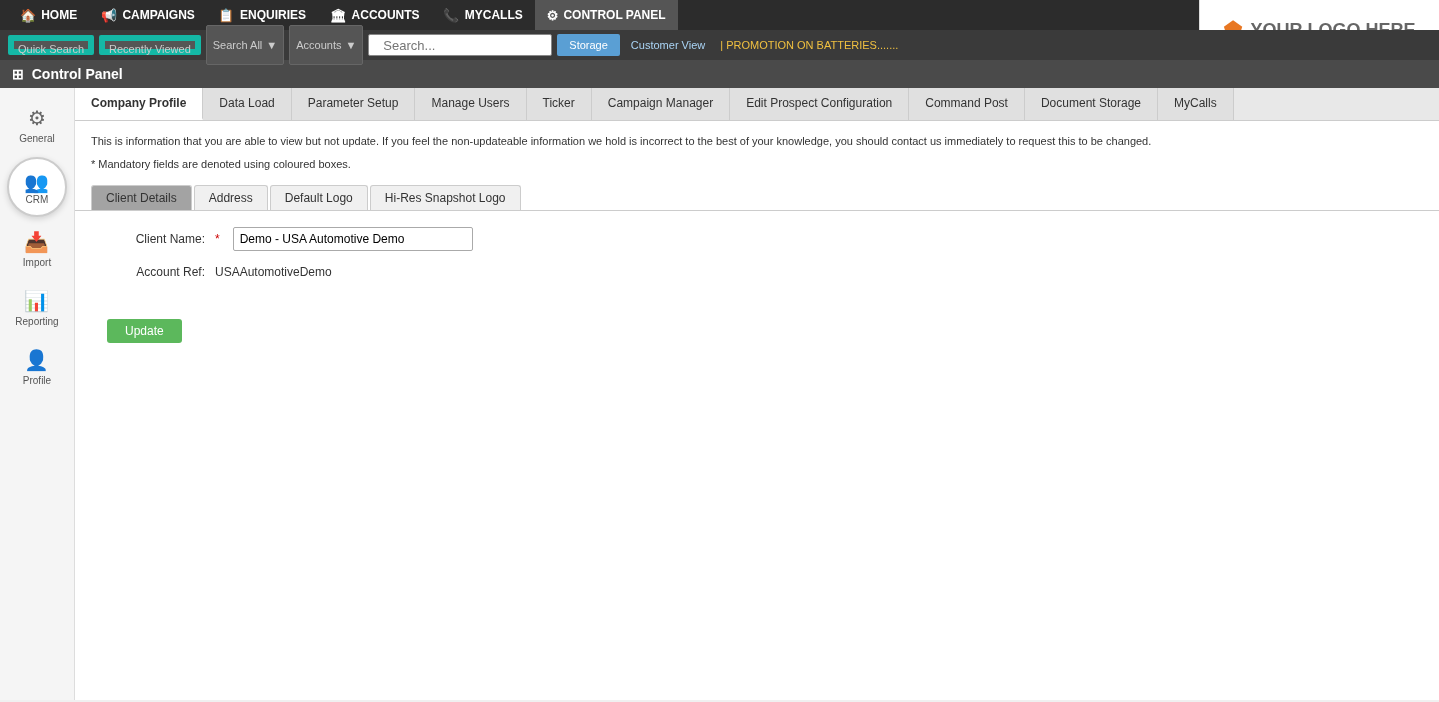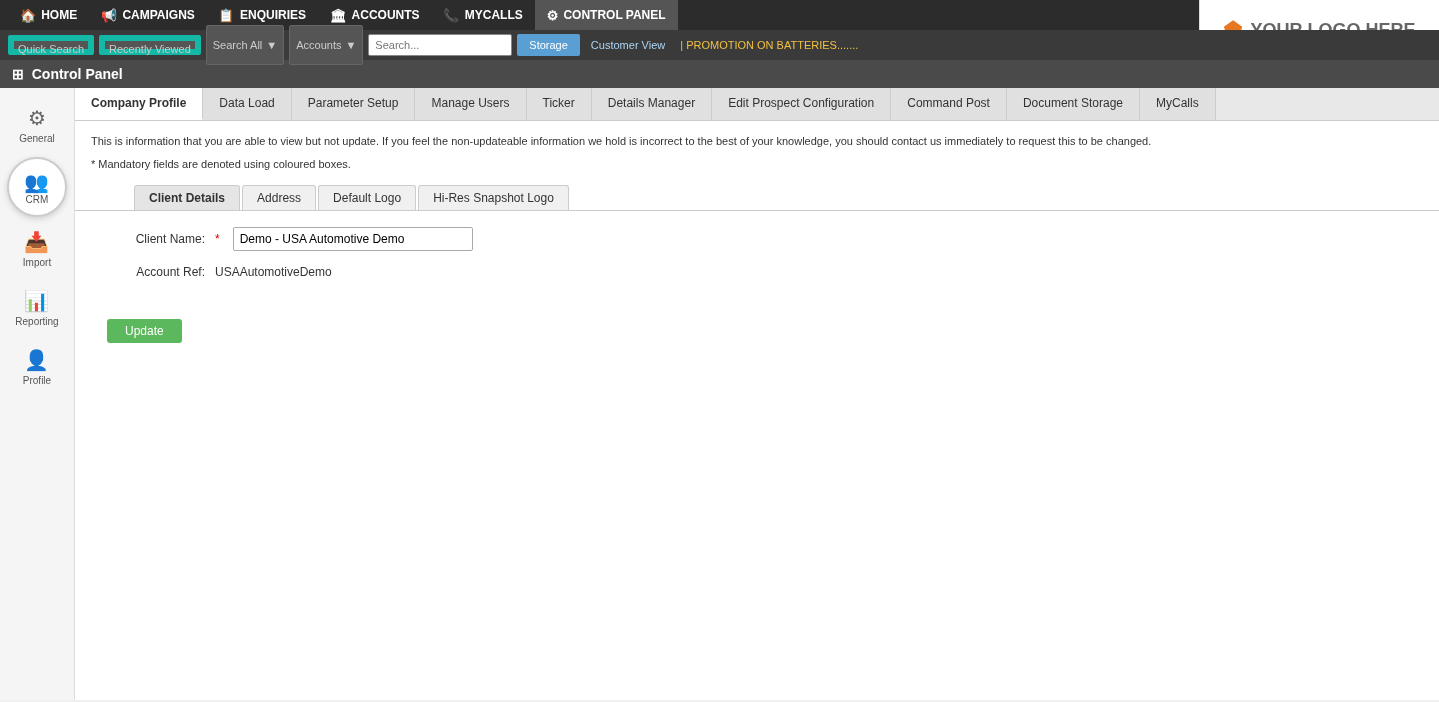--- a/index.html
+++ b/index.html
@@ -113,24 +113,24 @@
       border-radius: 2px;
       padding: 2px 6px;
       font-size: 11px;
       height: 40px;
       cursor: pointer;
     }
     .search-input {
       background: #fff;
       border: 1px solid #888;
       border-radius: 2px;
-      padding: 2px 6px;
-      font-size: 11px;
+      padding: 2px 14px;
+      font-size: 13px;
       height: 22px;
-      width: 144px;
+      width: 184px;
     }
     .search-go-btn {
       background: #5a9fd4;
       color: #fff;
       border: none;
       border-radius: 2px;
       padding: 2px 12px;
       font-size: 11px;
       cursor: pointer;
       height: 22px;
@@ -245,21 +245,21 @@
       padding: 5px 14px;
       font-size: 12px;
       cursor: pointer;
       color: #333;
       border: 1px solid #ccc;
       border-bottom: none;
       background: #f0f0f0;
       margin-right: 2px;
       border-radius: 3px 3px 0 0;
     }
-    .sub-tab.active { background: #e5e5e5; font-weight: bold; margin-left: 43px; }
+    .sub-tab.active { background: #a3a3a3; font-weight: normal; }
 
     
     .form-area {
       padding: 16px 20px;
     }
     .form-row {
       display: flex;
       align-items: center;
       margin-bottom: 14px;
       gap: 10px;
@@ -407,21 +407,21 @@
   </div>
 
   <div class="content-area">
 
     <div class="tabs-bar">
       <div class="tab active">Company Profile</div>
       <div class="tab">Data Load</div>
       <div class="tab">Parameter Setup</div>
       <div class="tab">Manage Users</div>
       <div class="tab">Ticker</div>
-      <div class="tab">Details Manager</div>
+      <div class="tab">Campaign Manager</div>
       <div class="tab">Edit Prospect Configuration</div>
       <div class="tab">Command Post</div>
       <div class="tab">Document Storage</div>
       <div class="tab">MyCalls</div>
     </div>
 
     <div class="info-text">
       <div>This is information that you are able to view but not update. If you feel the non-updateable information we hold is incorrect to the best of your knowledge, you should contact us immediately to request this to be changed.</div>
     </div>
     <div class="mandatory-note">* Mandatory fields are denoted using coloured boxes.</div>

